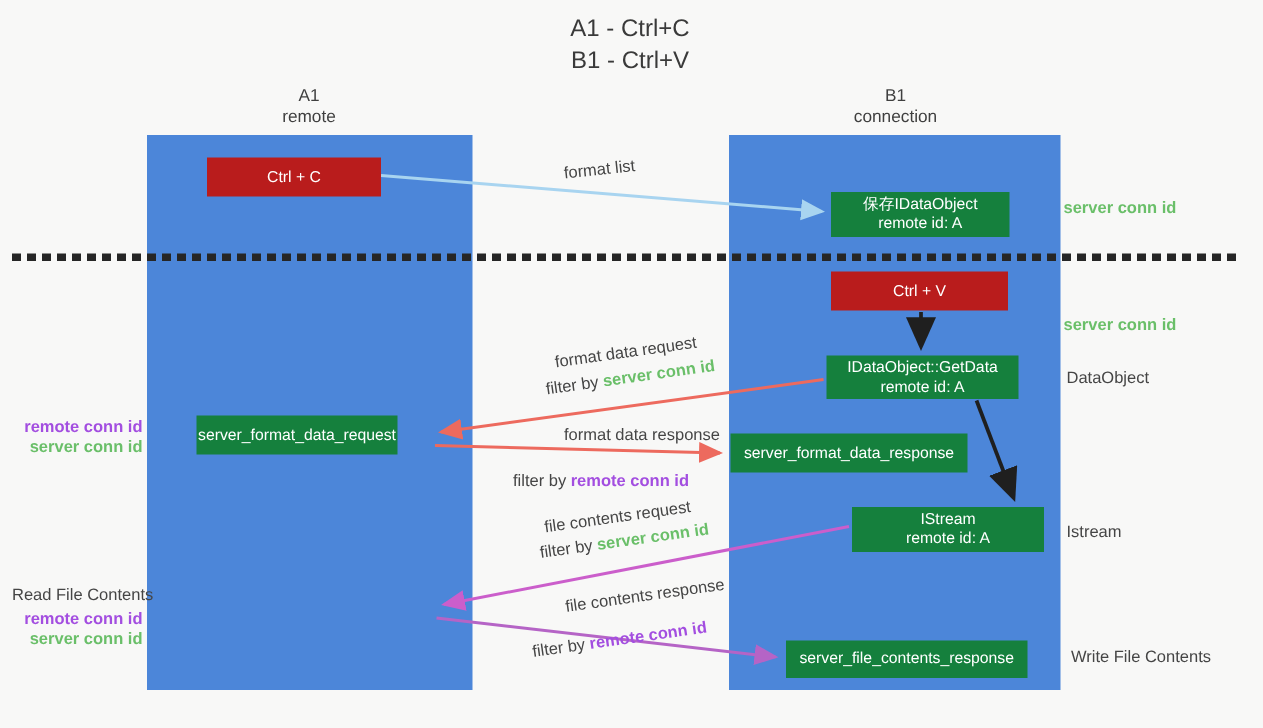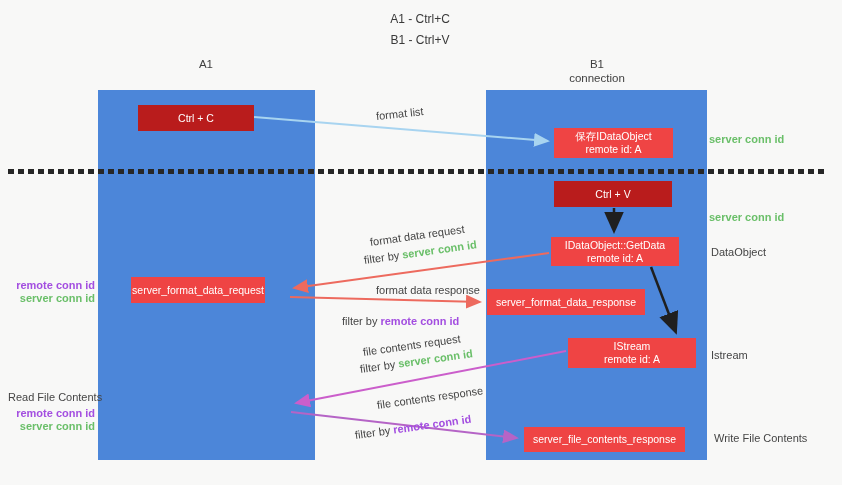--- a/index.html
+++ b/index.html
@@ -7,21 +7,21 @@
     width:842px;height:485px;
     background:#f8f8f7;
     font-family:"Liberation Sans", sans-serif;
     color:#3d3d3d;
     overflow:hidden;
   }
   .canvas{position:relative;width:842px;height:485px;}
 
   .title{
     position:absolute;left:300px;top:9px;width:240px;
-    text-align:center;font-size:12px;line-height:21px;color:#3a3a3a;
+    text-align:center;font-size:16px;line-height:21px;color:#3a3a3a;
   }
 
   .col-header{
     position:absolute;top:57px;width:120px;text-align:center;
     font-size:11.5px;line-height:14px;color:#3f3f3f;
   }
   .col-header.left{left:146px;}
   .col-header.right{left:537px;}
 
   .column{
@@ -36,21 +36,21 @@
   }
 
   svg.arrows{position:absolute;left:0;top:0;z-index:5;pointer-events:none;}
 
   .box{
     position:absolute;z-index:10;
     display:flex;flex-direction:column;align-items:center;justify-content:center;
     color:#fff;font-size:10.5px;line-height:13px;text-align:center;
   }
   .box.green{background:#b91c1c;}
-  .box.orange{background:#ef4444;}
+  .box.orange{background:#15803d;}
 
   .box.ctrl-c{left:138px;top:105px;width:116px;height:26px;}
   .box.save-obj{left:554px;top:128px;width:119px;height:30px;}
   .box.ctrl-v{left:554px;top:181px;width:118px;height:26px;}
   .box.getdata{left:551px;top:237px;width:128px;height:29px;}
   .box.fmt-req{left:131px;top:277px;width:134px;height:26px;}
   .box.fmt-resp{left:487px;top:289px;width:158px;height:26px;}
   .box.istream{left:568px;top:338px;width:128px;height:30px;}
   .box.file-req{left:128px;top:393px;width:160px;height:25px;}
   .box.file-resp{left:524px;top:427px;width:161px;height:25px;}
@@ -74,20 +74,21 @@
 
 <div class="canvas">
 
   <div class="title">
     <div>A1 - Ctrl+C</div>
     <div>B1 - Ctrl+V</div>
   </div>
 
   <div class="col-header left">
     <div>A1</div>
+    <div>remote</div>
   </div>
   <div class="col-header right">
     <div>B1</div>
     <div>connection</div>
   </div>
 
   <div class="column left"></div>
   <div class="column right"></div>
 
   <div class="dotted-line"></div>

